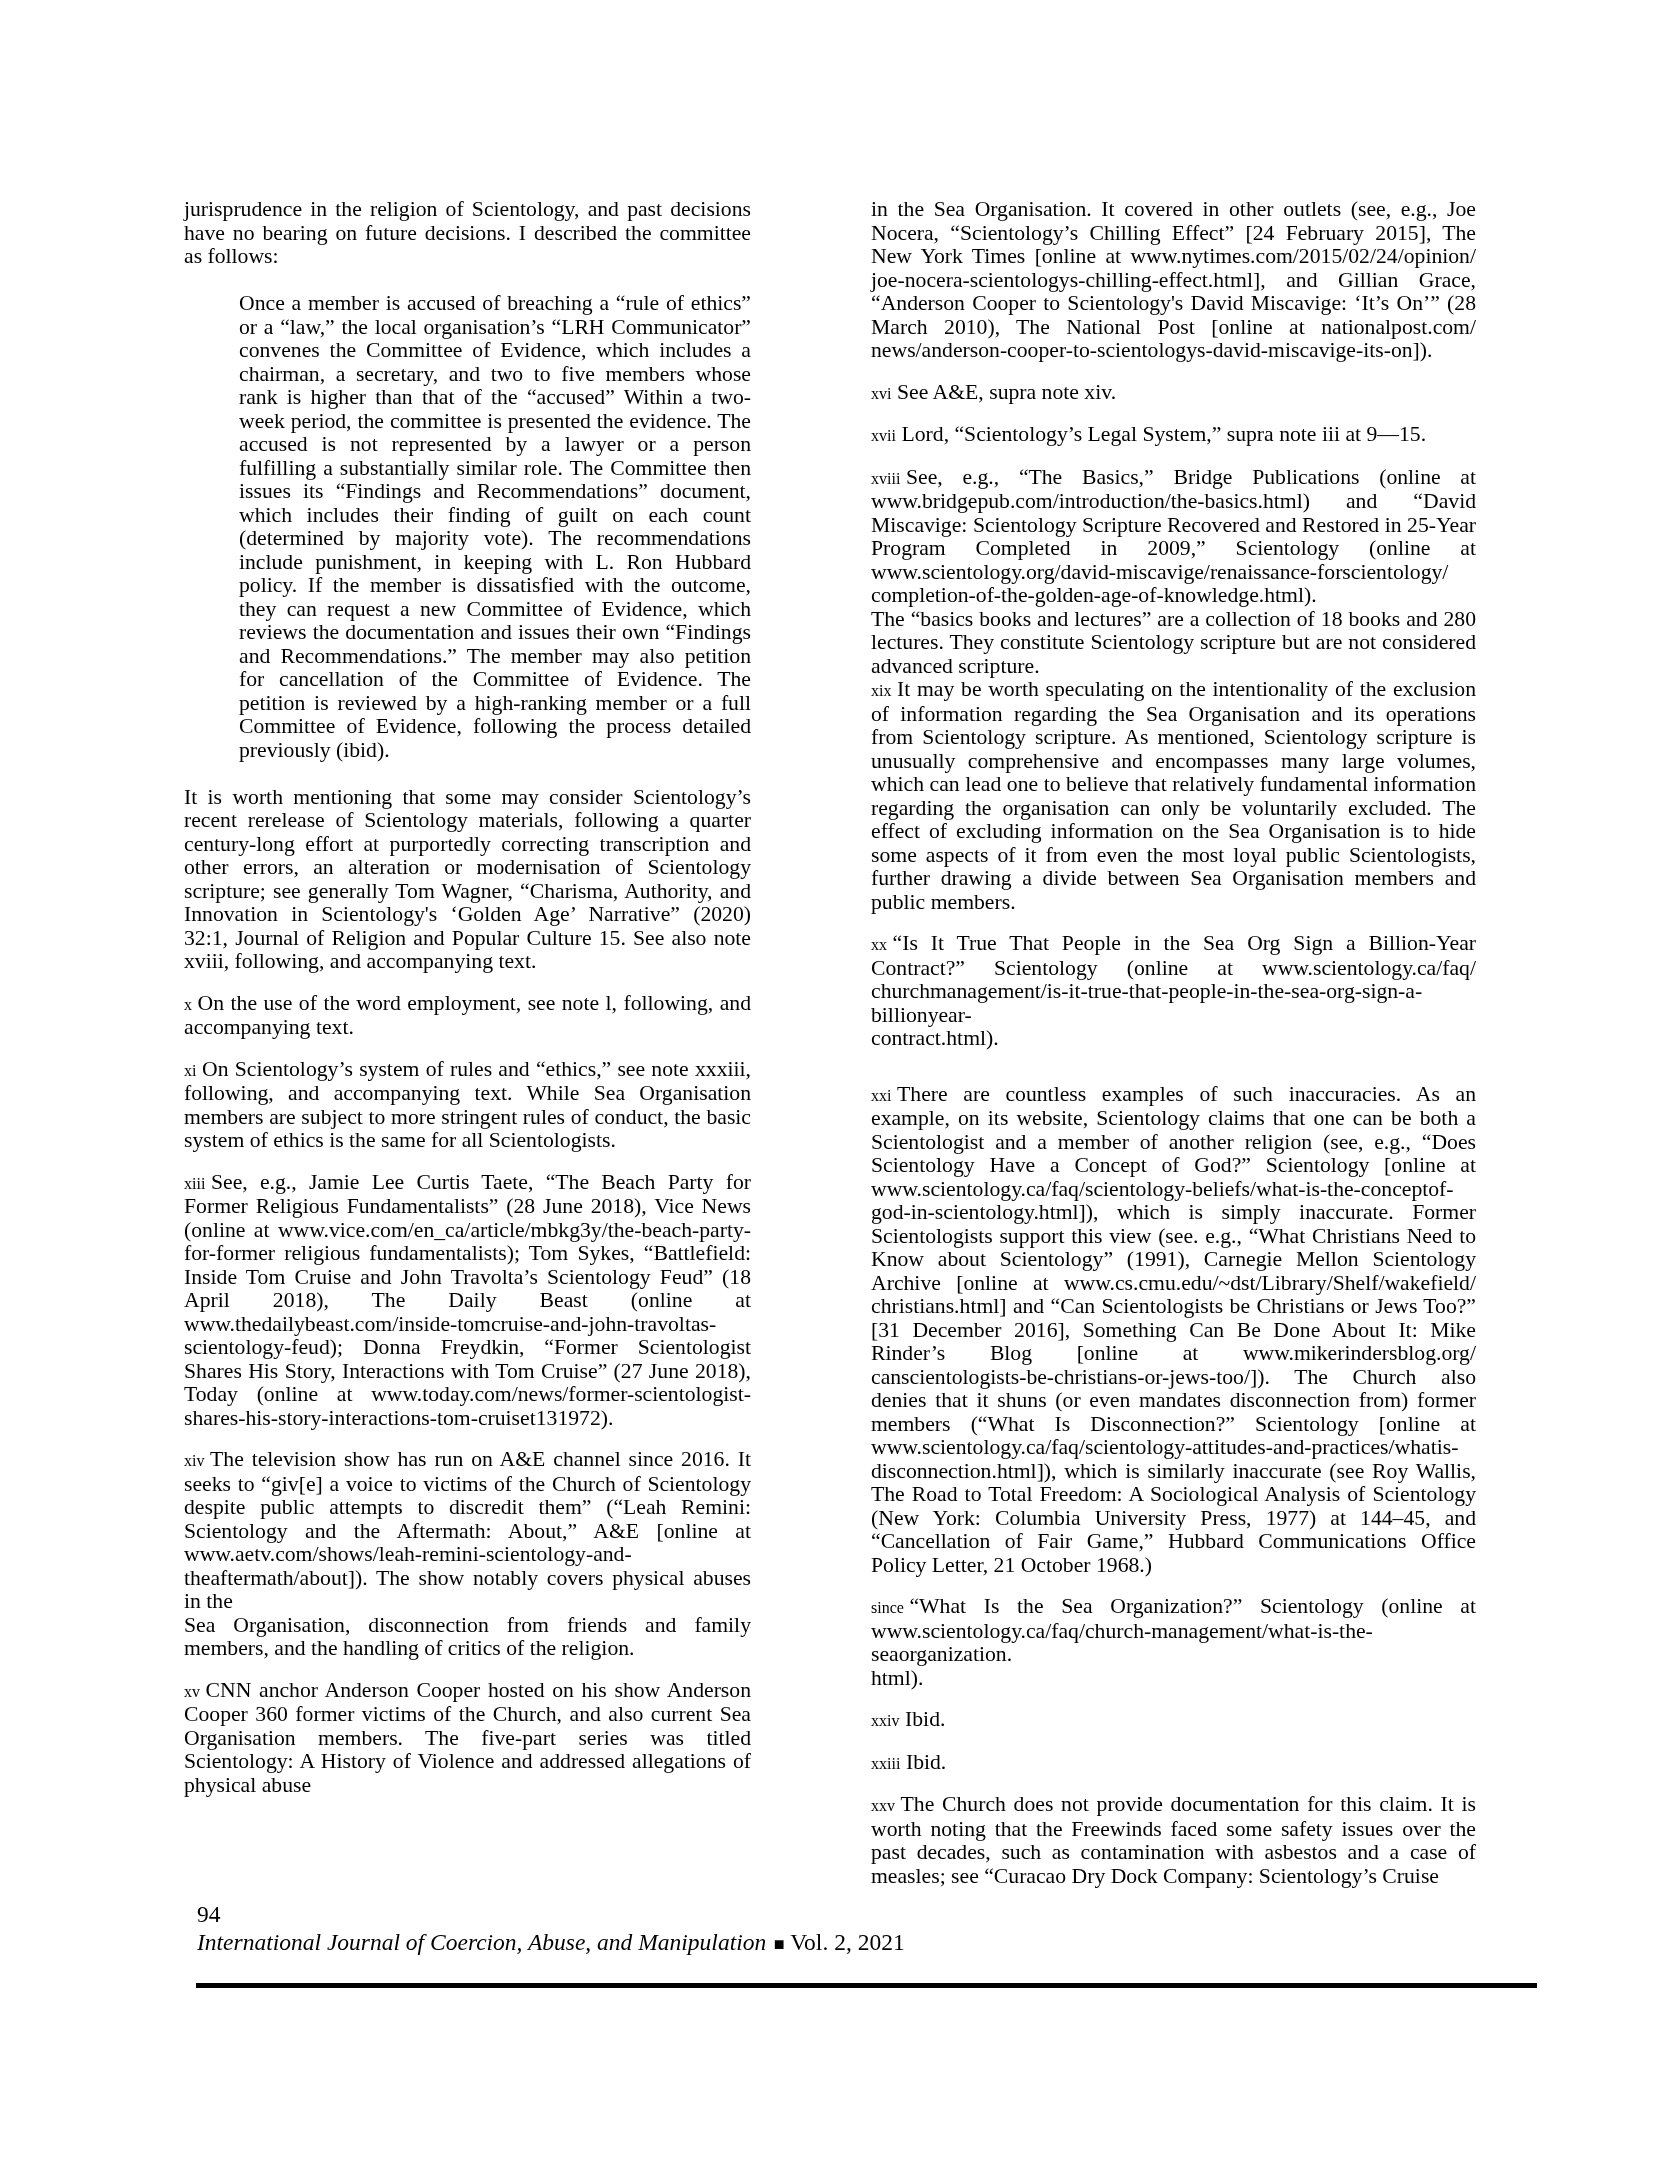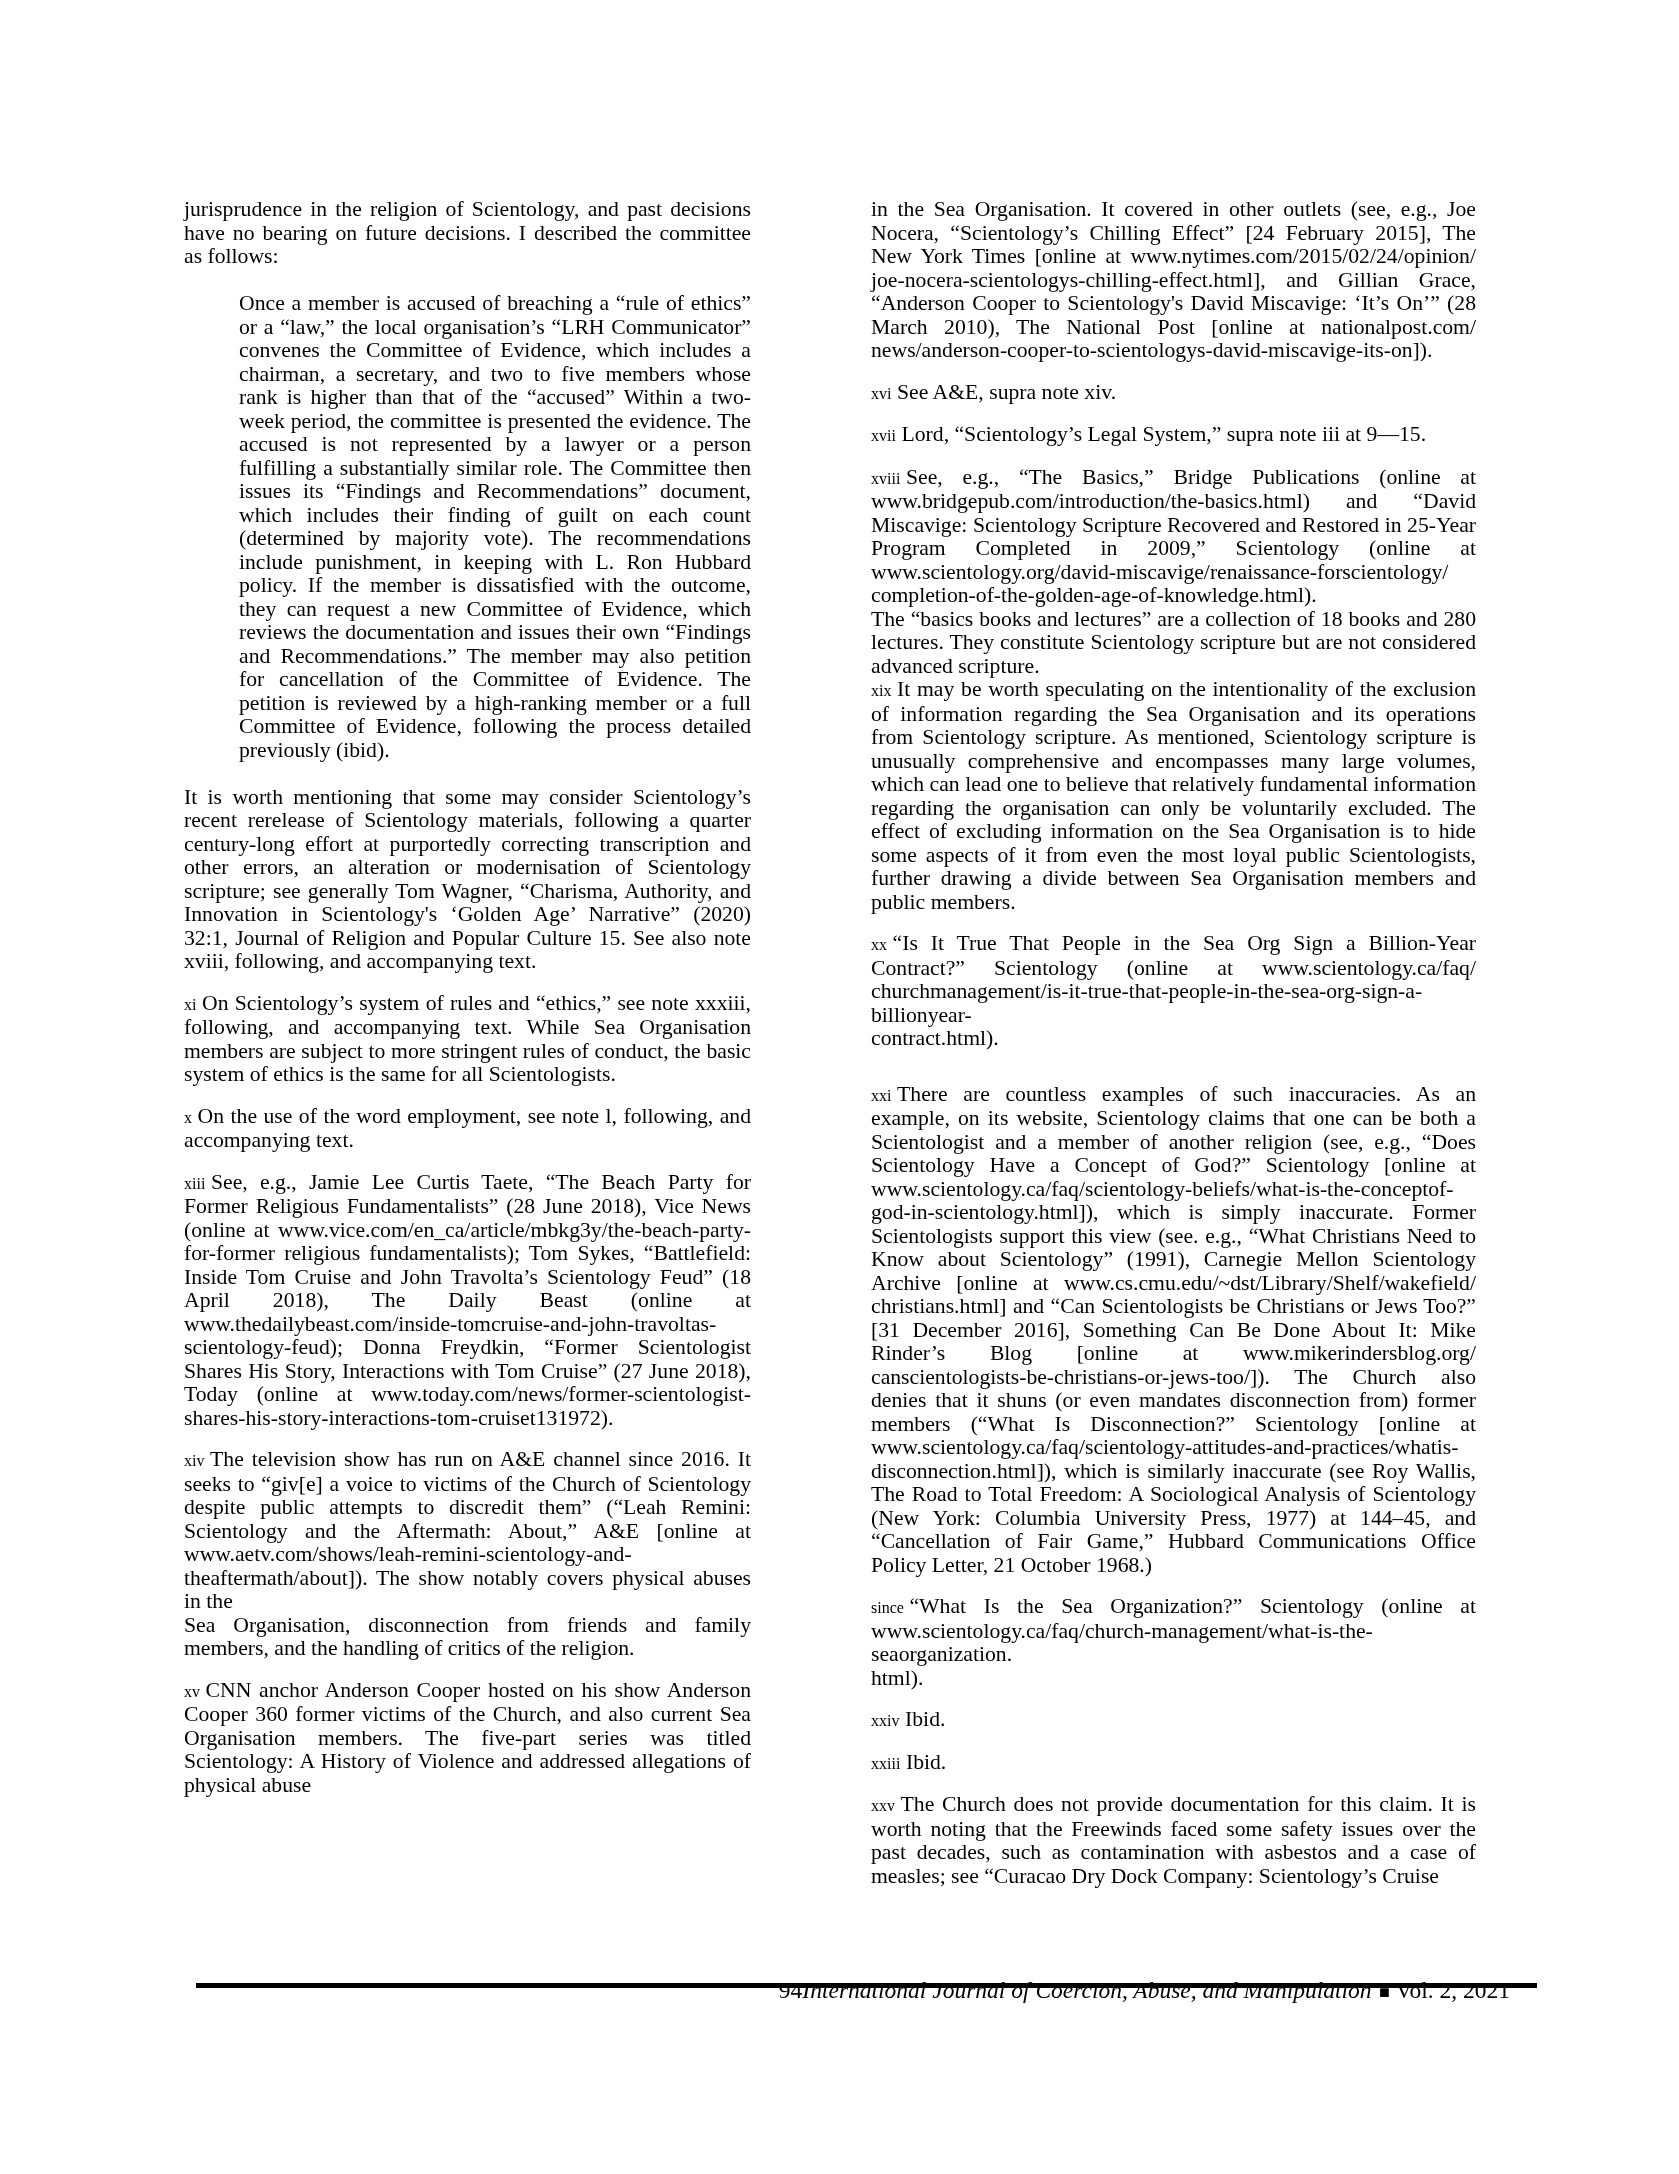--- a/index.html
+++ b/index.html
@@ -50,28 +50,29 @@
   .footer-rule {
     position: absolute;
     top: 1983px;
     left: 196px;
     width: 1341px;
     height: 4.7px;
     background: #000000;
   }
   .footer {
     position: absolute;
-    top: 1976px;
+    top: 1900px;
     left: 197px;
     width: 1313px;
     display: flex;
     justify-content: flex-end;
     align-items: baseline;
     font-size: 23.5px;
     line-height: 28px;
+    flex-direction: column;
   }
   .journal-line { text-align: right; }
   .journal-title { font-style: italic; }
   .separator-square {
     font-style: normal;
     font-size: 18px;
     padding: 0 5.6px 0 7.5px;
   }
   .volume { font-style: normal; }
 </style>
@@ -84,23 +85,23 @@
 
     <div class="col col-left">
       <p>jurisprudence in the religion of Scientology, and past decisions have no bearing on future decisions. I described the committee as follows:</p>
 
       <blockquote class="quote">
         <p>Once a member is accused of breaching a “rule of ethics” or a “law,” the local organisation’s “LRH Communicator” convenes the Committee of Evidence, which includes a chairman, a secretary, and two to five members whose rank is higher than that of the “accused” Within a two-week period, the committee is presented the evidence. The accused is not represented by a lawyer or a person fulfilling a substantially similar role. The Committee then issues its “Findings and Recommendations” document, which includes their finding of guilt on each count (determined by majority vote). The recommendations include punishment, in keeping with L. Ron Hubbard policy. If the member is dissatisfied with the outcome, they can request a new Committee of Evidence, which reviews the documentation and issues their own “Findings and Recommendations.” The member may also petition for cancellation of the Committee of Evidence. The petition is reviewed by a high-ranking member or a full Committee of Evidence, following the process detailed previously (ibid).</p>
       </blockquote>
 
       <p>It is worth mentioning that some may consider Scientology’s recent rerelease of Scientology materials, following a quarter century-long effort at purportedly correcting transcription and other errors, an alteration or modernisation of Scientology scripture; see generally Tom Wagner, “Charisma, Authority, and Innovation in Scientology's ‘Golden Age’ Narrative” (2020) 32:1, Journal of Religion and Popular Culture 15. See also note xviii, following, and accompanying text.</p>
 
+      <p class="footnote"><span class="fn-marker">x</span><span class="fn-text">On the use of the word employment, see note l, following, and accompanying text.</span></p>
+
       <p class="footnote"><span class="fn-marker">xi</span><span class="fn-text">On Scientology’s system of rules and “ethics,” see note xxxiii, following, and accompanying text. While Sea Organisation members are subject to more stringent rules of conduct, the basic system of ethics is the same for all Scientologists.</span></p>
-
-      <p class="footnote"><span class="fn-marker">x</span><span class="fn-text">On the use of the word employment, see note l, following, and accompanying text.</span></p>
 
 
       <p class="footnote"><span class="fn-marker">xiii</span><span class="fn-text">See, e.g., Jamie Lee Curtis Taete, “The Beach Party for Former Religious Fundamentalists” (28 June 2018), Vice News (online at www.vice.com/en_ca/article/mbkg3y/the-beach-party-for-former religious fundamentalists); Tom Sykes, “Battlefield: Inside Tom Cruise and John Travolta’s Scientology Feud” (18 April 2018), The Daily Beast (online at www.thedailybeast.com/inside-tomcruise-and-john-travoltas-scientology-feud); Donna Freydkin, “Former Scientologist Shares His Story, Interactions with Tom Cruise” (27 June 2018), Today (online at www.today.com/news/former-scientologist-shares-his-story-interactions-tom-cruiset131972).</span></p>
 
       <p class="footnote"><span class="fn-marker">xiv</span><span class="fn-text">The television show has run on A&amp;E channel since 2016. It seeks to “giv[e] a voice to victims of the Church of Scientology despite public attempts to discredit them” (“Leah Remini: Scientology and the Aftermath: About,” A&amp;E [online at www.aetv.com/shows/leah-remini-scientology-and-theaftermath/about]). The show notably covers physical abuses in the
 Sea Organisation, disconnection from friends and family members, and the handling of critics of the religion.</span></p>
 
       <p class="footnote"><span class="fn-marker">xv</span><span class="fn-text">CNN anchor Anderson Cooper hosted on his show Anderson Cooper 360 former victims of the Church, and also current Sea Organisation members. The five-part series was titled Scientology: A History of Violence and addressed allegations of physical abuse</span></p>
     </div>
 

